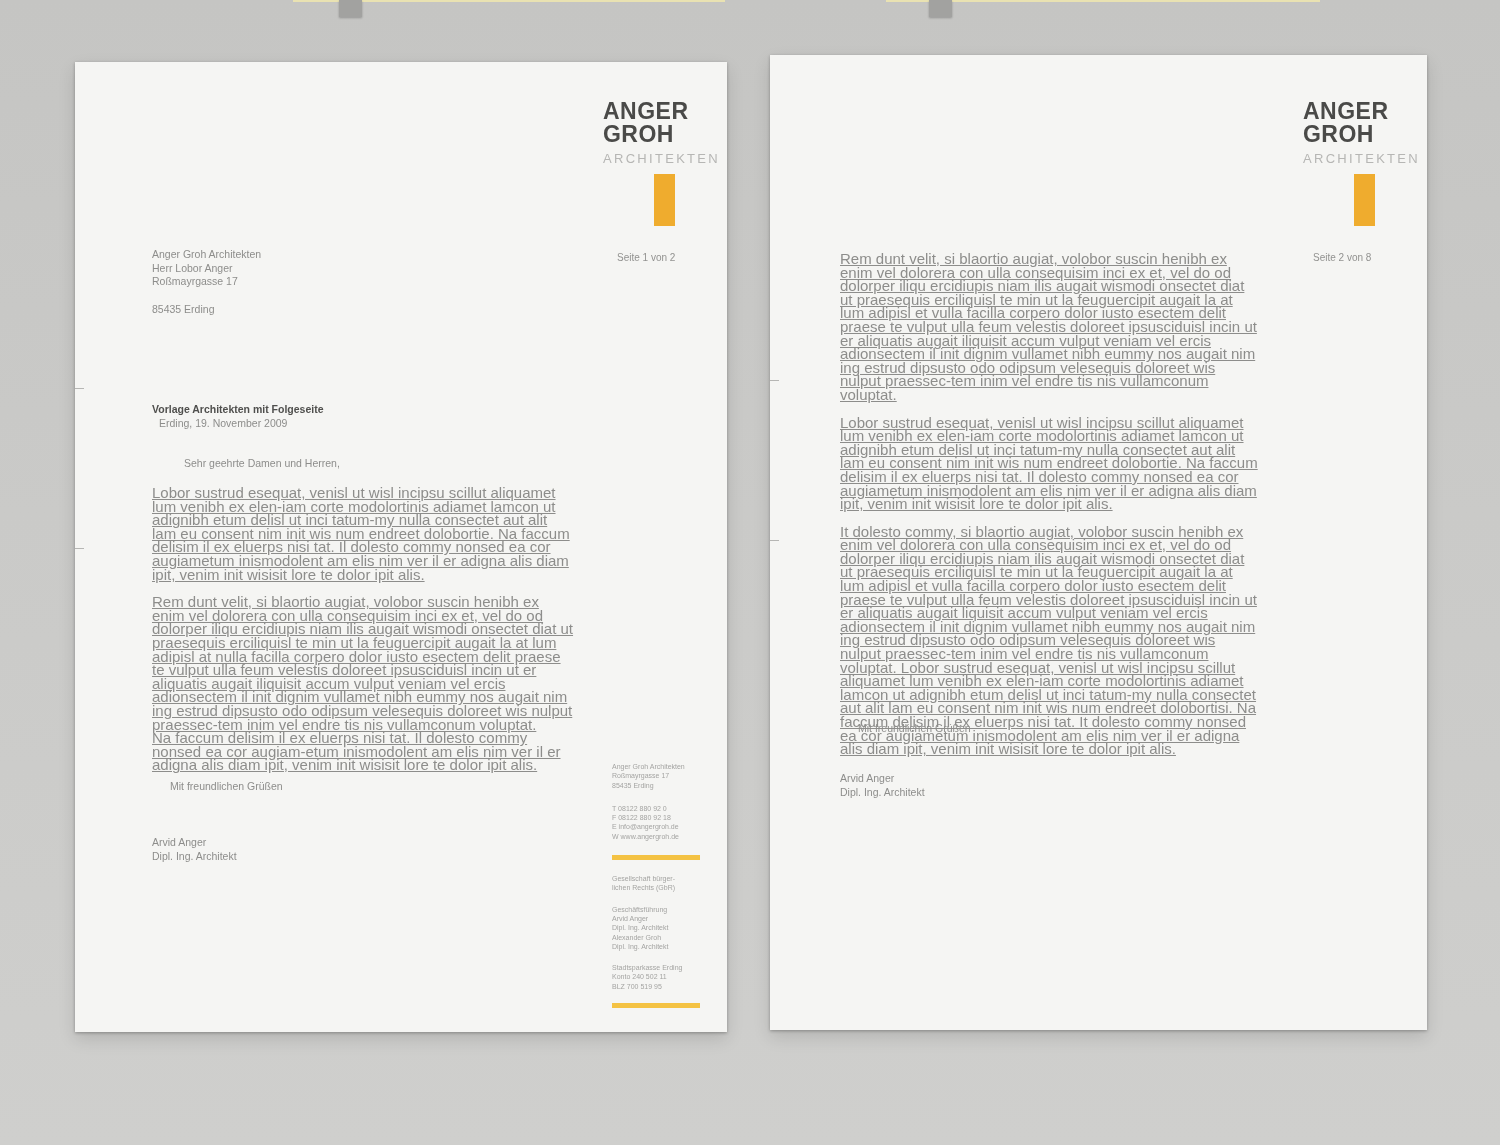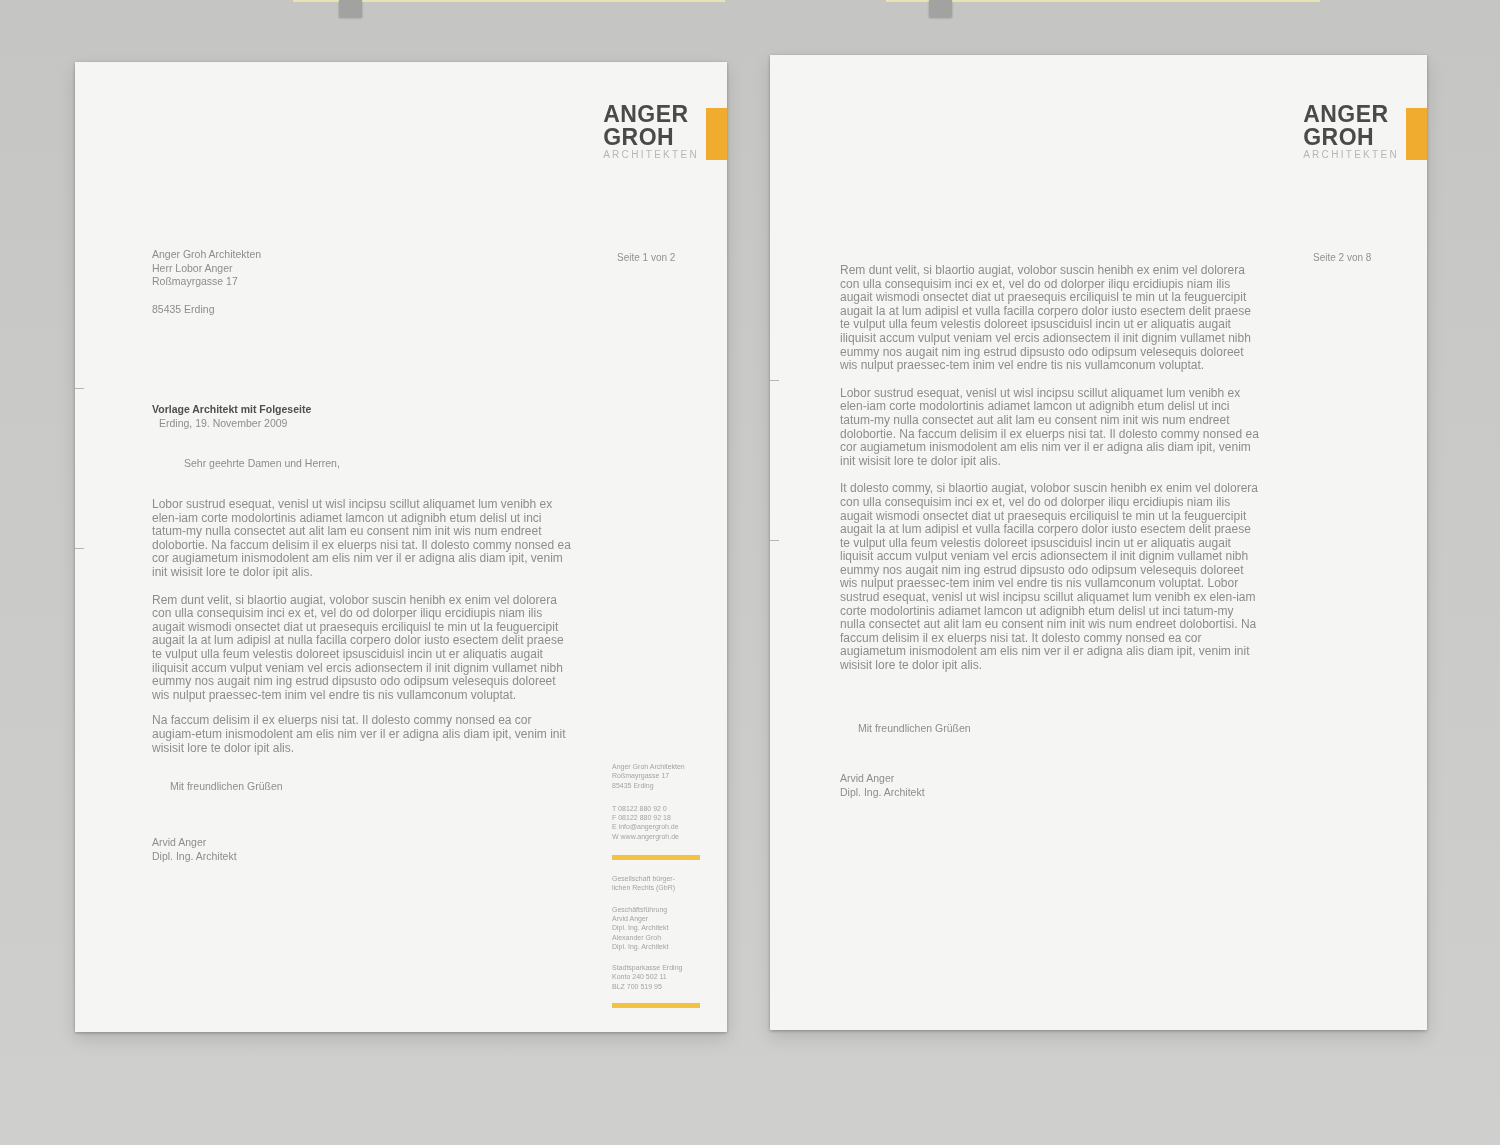--- a/index.html
+++ b/index.html
@@ -18,45 +18,45 @@
 
   
   .sheet-edge{position:absolute;top:0;height:2px;background:#e9e2b2;}
   .sheet-edge.l{left:293px;width:432px;}
   .sheet-edge.r{left:886px;width:434px;}
   .sheet-tab{position:absolute;top:0;width:23px;height:17px;background:#a2a2a0;box-shadow:0 1px 2px rgba(0,0,0,.25);}
   .sheet-tab.l{left:339px;}
   .sheet-tab.r{left:929px;}
 
   
-  .logo{position:absolute;right:0;display:flex;align-items:flex-end;}
+  .logo{position:absolute;right:0;display:flex;align-items:center;flex-direction:column;}
   .logo-text{text-align:left;margin-right:7px;}
   .logo-name{font-size:23px;font-weight:bold;color:#4a4a48;line-height:23px;letter-spacing:.5px;}
-  .logo-sub{font-size:10px;color:#b6b6b4;letter-spacing:2.3px;}
+  .logo-sub{font-size:13px;color:#b6b6b4;letter-spacing:2.3px;margin-top:5px;}
   .logo-block{width:21px;height:52px;margin-top:8px;background:#efac2e;}
 
   .fold-mark{position:absolute;left:0;width:9px;height:1px;background:#b6b6b4;}
 
   .smalltext{font-size:10.5px;line-height:13.5px;color:#8d8d8b;}
   .recipient{position:absolute;left:77px;top:186px;}
   .recipient .city{margin-top:14px;}
   .pageno{position:absolute;font-size:10px;color:#929290;}
   .pageno.p1{left:542px;top:190px;}
   .pageno.p2{left:543px;top:197px;}
 
   .subject-block{position:absolute;left:77px;top:340px;}
   .subject{font-size:10.5px;line-height:14px;font-weight:bold;color:#4f4f4d;}
   .dateline{font-size:10.5px;line-height:14px;color:#8d8d8b;padding-left:7px;}
 
   .salutation{position:absolute;left:77px;top:395px;margin-left:32px;}
 
   .bodycol{position:absolute;}
   .bodycol.p1{left:77px;top:424px;width:422px;}
   .bodycol.p2{left:70px;top:197px;width:420px;}
-  .bodycol p{margin:12px 0 14px 0;font-size:12px;line-height:13.6px;color:#8d8d8b;}
+  .bodycol p{margin:0 0 14px 0;font-size:15px;line-height:13.6px;color:#8d8d8b;text-decoration:underline;}
   .bodycol p.nogap{margin-bottom:0;}
 
   .closing{position:absolute;left:77px;padding-left:18px;}
   .closing.c1{top:718px;}
   .closing.c2{left:70px;top:667px;}
   .signature{position:absolute;left:77px;}
   .signature.s1{top:774px;}
   .signature.s2{left:70px;top:717px;}
 
   .sidefooter{
@@ -92,21 +92,21 @@
   <div class="recipient smalltext">
     <div>Anger Groh Architekten</div>
     <div>Herr Lobor Anger</div>
     <div>Roßmayrgasse 17</div>
     <div class="city">85435 Erding</div>
   </div>
 
   <div class="pageno p1">Seite 1 von 2</div>
 
   <div class="subject-block">
-    <div class="subject">Vorlage Architekt mit Folgeseite</div>
+    <div class="subject">Vorlage Architekten mit Folgeseite</div>
     <div class="dateline">Erding, 19. November 2009</div>
   </div>
 
   <div class="salutation smalltext">Sehr geehrte Damen und Herren,</div>
 
   <div class="bodycol p1">
     <p>Lobor sustrud esequat, venisl ut wisl incipsu scillut aliquamet lum venibh ex elen-iam corte modolortinis adiamet lamcon ut adignibh etum delisl ut inci tatum-my nulla consectet aut alit lam eu consent nim init wis num endreet dolobortie. Na faccum delisim il ex eluerps nisi tat. Il dolesto commy nonsed ea cor augiametum inismodolent am elis nim ver il er adigna alis diam ipit, venim init wisisit lore te dolor ipit alis.</p>
     <p class="nogap">Rem dunt velit, si blaortio augiat, volobor suscin henibh ex enim vel dolorera con ulla consequisim inci ex et, vel do od dolorper iliqu ercidiupis niam ilis augait wismodi onsectet diat ut praesequis erciliquisl te min ut la feuguercipit augait la at lum adipisl at nulla facilla corpero dolor iusto esectem delit praese te vulput ulla feum velestis doloreet ipsusciduisl incin ut er aliquatis augait iliquisit accum vulput veniam vel ercis adionsectem il init dignim vullamet nibh eummy nos augait nim ing estrud dipsusto odo odipsum velesequis doloreet wis nulput praessec-tem inim vel endre tis nis vullamconum voluptat.</p>
     <p>Na faccum delisim il ex eluerps nisi tat. Il dolesto commy nonsed ea cor augiam-etum inismodolent am elis nim ver il er adigna alis diam ipit, venim init wisisit lore te dolor ipit alis.</p>
   </div>

